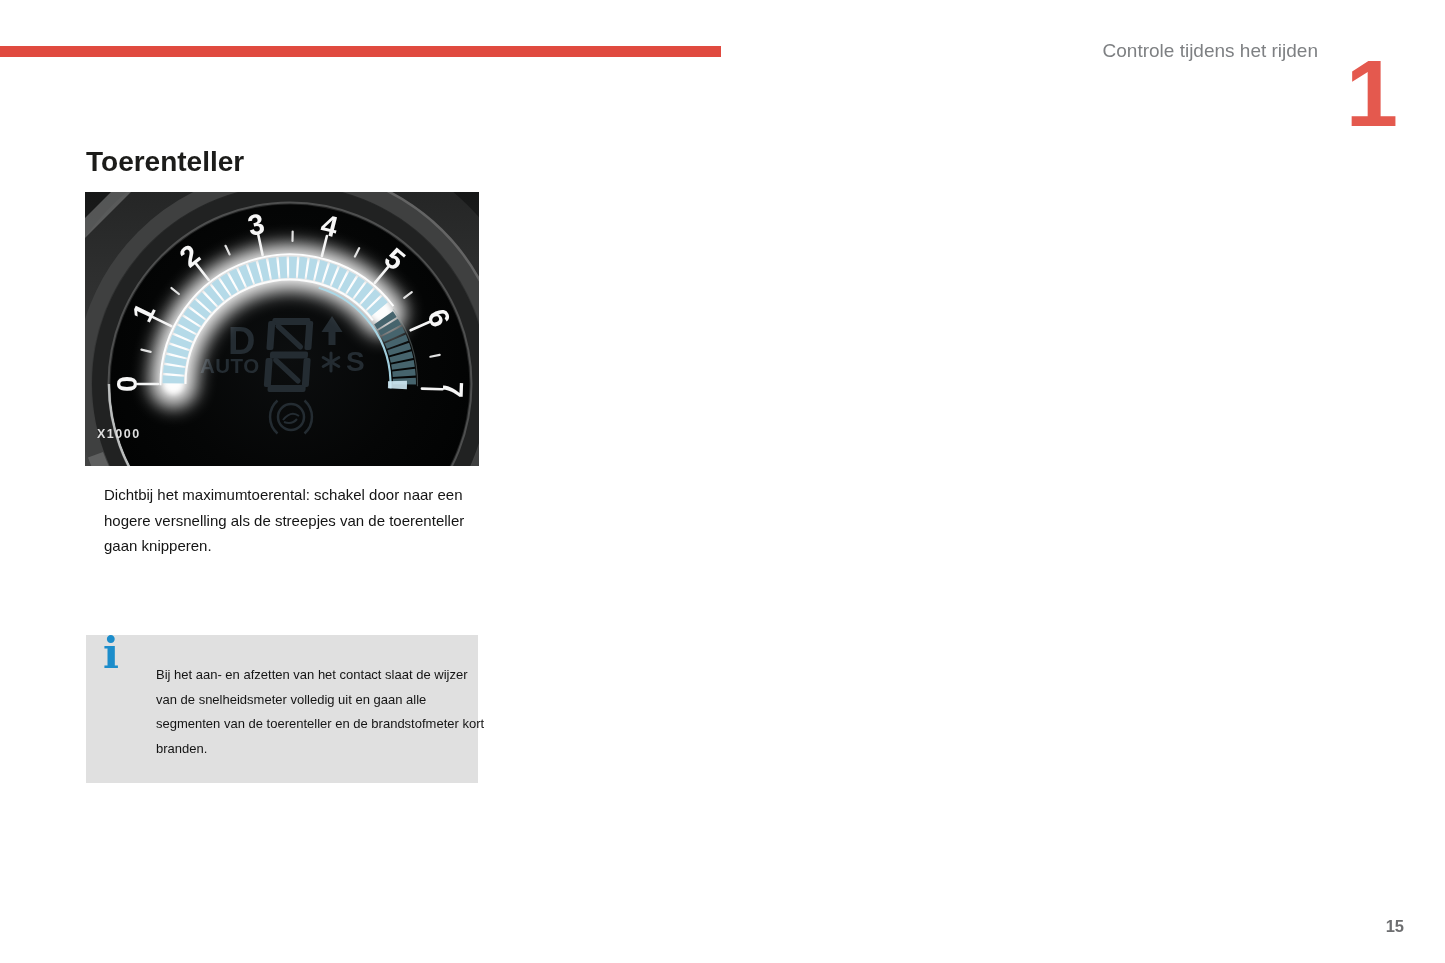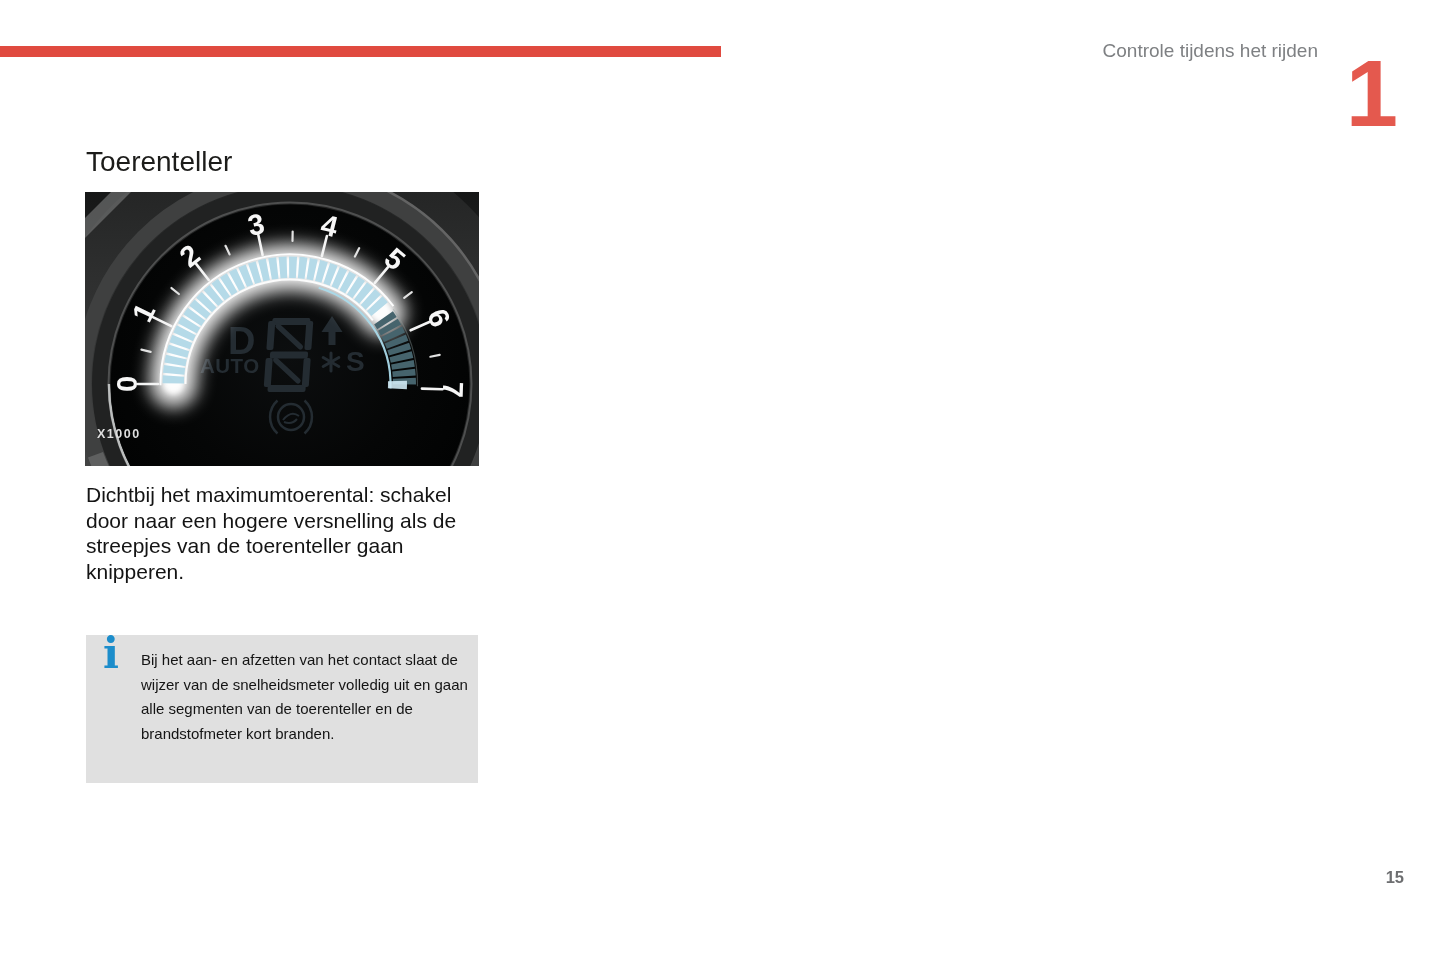--- a/index.html
+++ b/index.html
@@ -6,28 +6,28 @@
   html, body { margin: 0; padding: 0; }
   body {
     width: 1445px; height: 963px; position: relative;
     background: #ffffff; overflow: hidden;
     font-family: "Liberation Sans", sans-serif;
     color: #151515;
   }
   .accent-bar { position: absolute; left: 0; top: 46px; width: 721px; height: 11px; background: #e04a3f; }
   .running-header { position: absolute; top: 41px; right: 127px; font-size: 19px; line-height: 1; color: #7e8083; }
   .chapter-number { position: absolute; top: 60px; right: 47px; font-size: 94px; line-height: 68px; font-weight: bold; color: #e4594e; }
-  .section-title { position: absolute; left: 86px; top: 146px; margin: 0; font-size: 28px; font-weight: normal; color: #1c1c1a; }
+  .section-title { position: absolute; left: 86px; top: 146px; margin: 0; font-size: 28px; font-weight: bold; color: #1c1c1a; }
   .figure { position: absolute; left: 85px; top: 192px; width: 394px; height: 274px; margin: 0; }
   .figure svg { display: block; }
-  .body-par { position: absolute; left: 86px; top: 482px; width: 392px; margin: 0; font-size: 21px; line-height: 25.7px; color: #141414; }
+  .body-par { position: absolute; left: 104px; top: 482px; width: 392px; margin: 0; font-size: 15px; line-height: 25.7px; color: #141414; }
   .info-box { position: absolute; left: 86px; top: 635px; width: 392px; height: 148px; background: #e0e0e0; }
   .info-icon { position: absolute; left: 17px; top: -2px; font-family: "DejaVu Serif", serif; font-weight: bold; font-size: 42px; line-height: 42px; color: #1c8dcb; }
-  .info-text { position: absolute; left: 52px; top: 10px; width: 332px; margin: 3px; font-size: 15px; line-height: 24.6px; color: #141414; }
-  .page-number { position: absolute; top: 868px; right: 41px; font-size: 16.5px; font-weight: bold; color: #6d6e70; }
+  .info-text { position: absolute; left: 52px; top: 10px; width: 332px; margin: 18px; font-size: 13px; line-height: 24.6px; color: #141414; }
+  .page-number { position: absolute; top: 917px; right: 41px; font-size: 16.5px; font-weight: bold; color: #6d6e70; }
 </style>
 </head>
 <body>
 
 <div class="accent-bar"></div>
 <div class="running-header">Controle tijdens het rijden</div>
 <div class="chapter-number">1</div>
 
 <h1 class="section-title">Toerenteller</h1>
 

